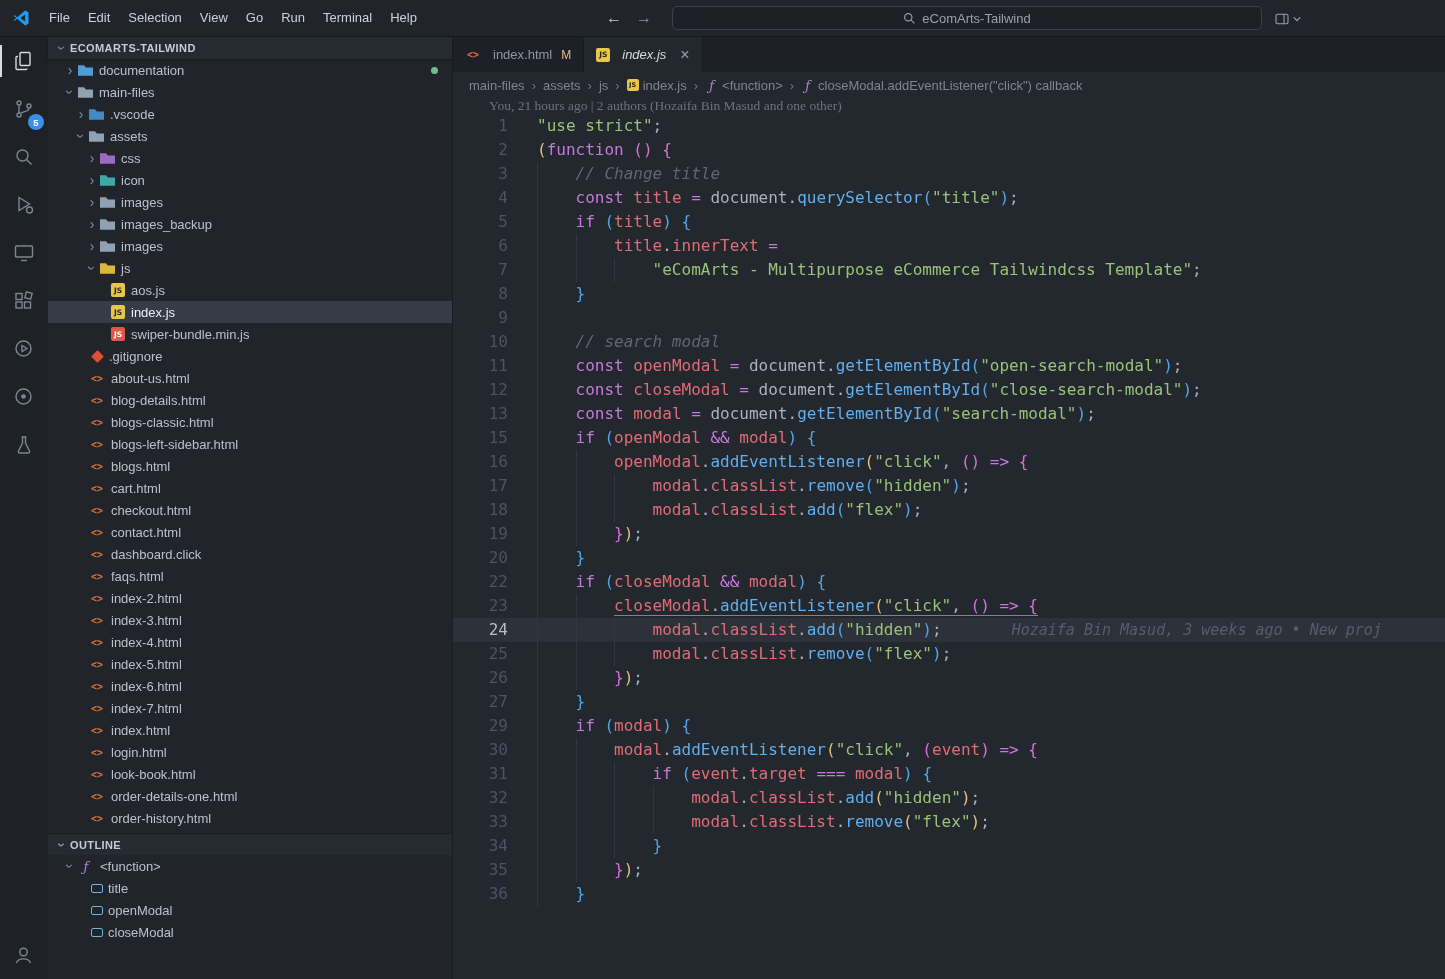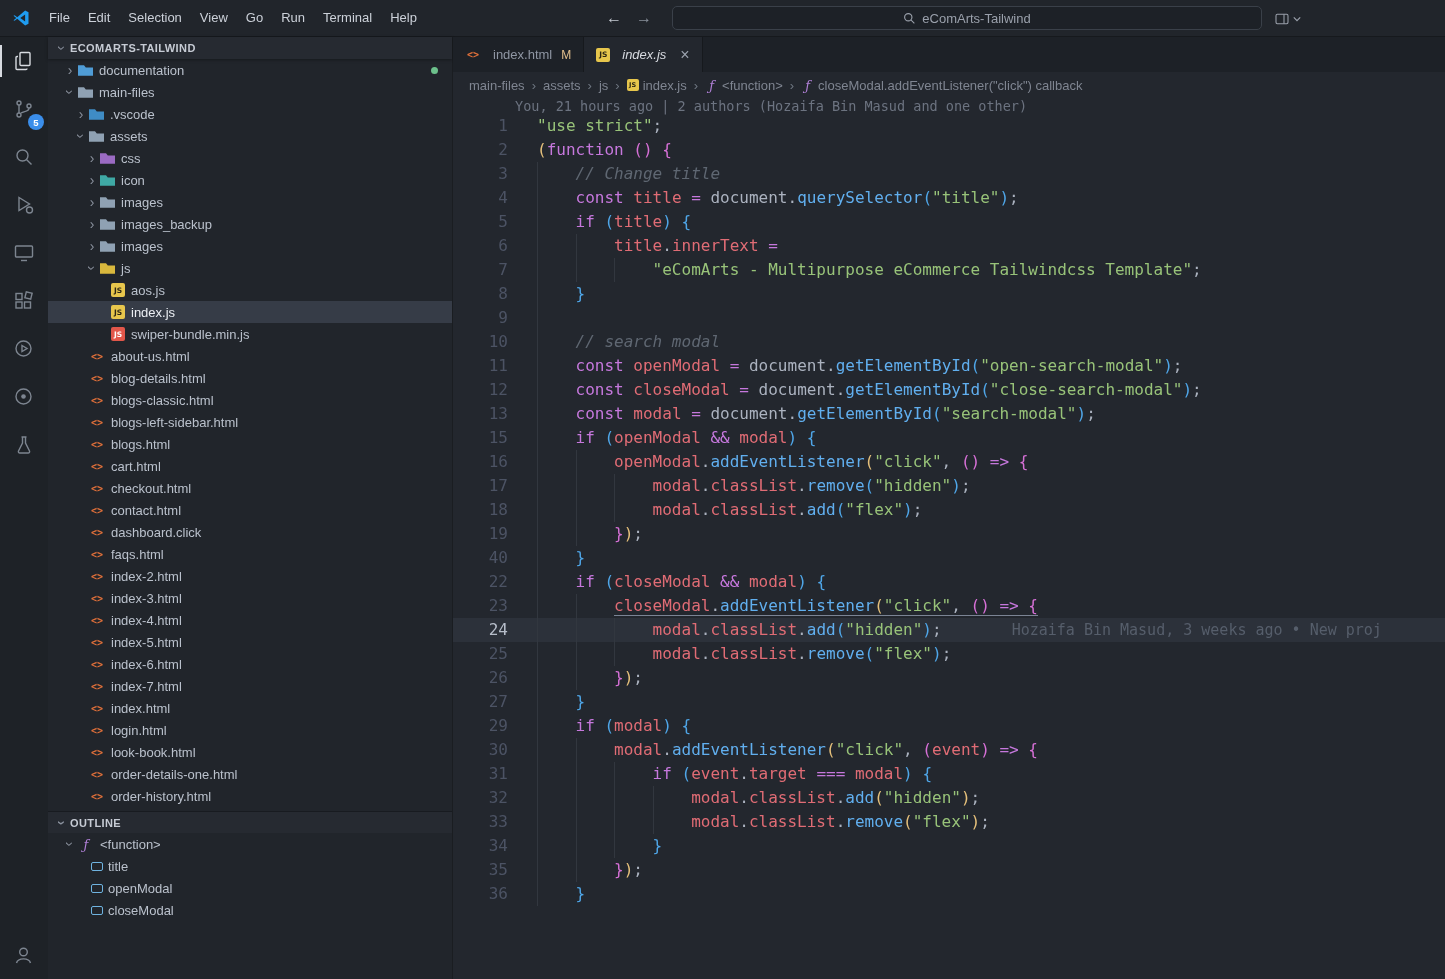--- a/index.html
+++ b/index.html
@@ -84,30 +84,30 @@
   .tab-close { margin-left:8px; color:#9aa1ad; font-size:16px; }
   .breadcrumbs { height:26px; flex:0 0 26px; display:flex; align-items:center;
     padding-left:16px; gap:7px; font-size:13px; color:#7f8591; }
   .bc-item { display:inline-flex; align-items:center; gap:4px; cursor:pointer; white-space:nowrap; }
   .bc-sep { color:#6e7681; }
   .bc-item .ic.js { width:12px; height:12px; font-size:6.5px; margin-right:0; }
   .bc-item .ic.symfn { margin-right:0; width:13px; }
 
   .code { flex:1; overflow:hidden; font-family:"DejaVu Sans Mono", monospace;
     font-size:16px; position:relative; }
-  .codelens { height:16px; line-height:16px; margin-left:62px; color:#6c7380;
-    font-size:13.5px; cursor:pointer; white-space:nowrap; }
+  .codelens { height:16px; line-height:16px; margin-left:36px; color:#6c7380;
+    font-size:13.5px; cursor:pointer; white-space:nowrap;font-family:Liberation Serif, serif; }
   .line { display:flex; height:24px; line-height:24px; white-space:pre; }
   .line.active { background:#2c313a; }
   .gut { flex:0 0 84px; text-align:right; padding-right:29px; color:#4c5364; }
   .line.active .gut { color:#b6bdc9; }
   .lc { position:relative; flex:1; overflow:hidden; white-space:pre; }
   .ig { position:absolute; top:0; bottom:0; width:1px; background:#32373f; }
   .ul { border-bottom:1px solid #7b8494; }
-  .blame { margin-left:70px; color:#565e6b; font-size:15px; }
+  .blame { margin-left:70px; color:#565e6b; font-style:italic; font-size:15px; }
   .tk-kw { color:#c678dd; } .tk-op { color:#c678dd; }
   .tk-str { color:#98c379; } .tk-fn { color:#61afef; }
   .tk-var { color:#e06c75; } .tk-def { color:#abb2bf; } .tk-pun { color:#abb2bf; }
   .tk-cm { color:#5f6772; font-style:italic; }
   .tk-g { color:#e5c07b; } .tk-o { color:#d670d6; } .tk-b { color:#4fa6e8; }
 </style>
 </head>
 <body>
 
 <div class="app">
@@ -281,20 +281,25 @@
         </div>
         <div class="trow sel" style="padding-left: 47px;">
           <span class="chev"></span>
           <span class="ic js">JS</span>
           <span class="tlabel">index.js</span>
         </div>
         <div class="trow" style="padding-left: 47px;">
           <span class="chev"></span>
           <span class="ic js min">JS</span>
           <span class="tlabel">swiper-bundle.min.js</span>
+        </div>
+        <div class="trow" style="padding-left: 25px;">
+          <span class="chev"></span>
+          <span class="ic git"></span>
+          <span class="tlabel">.gitignore</span>
         </div>
         <div class="trow" style="padding-left: 25px;">
           <span class="chev"></span>
           <span class="ic html">&lt;&gt;</span>
           <span class="tlabel">about-us.html</span>
         </div>
         <div class="trow" style="padding-left: 25px;">
           <span class="chev"></span>
           <span class="ic html">&lt;&gt;</span>
           <span class="tlabel">blog-details.html</span>
@@ -478,21 +483,21 @@
           <div class="line"><span class="gut">9</span><span class="lc"><i class="ig" style="left: 0px;"></i></span></div>
           <div class="line"><span class="gut">10</span><span class="lc"><i class="ig" style="left: 0px;"></i><span class="tk-def">    </span><span class="tk-cm">// search modal</span></span></div>
           <div class="line"><span class="gut">11</span><span class="lc"><i class="ig" style="left: 0px;"></i><span class="tk-def">    </span><span class="tk-kw">const</span><span class="tk-def"> </span><span class="tk-var">openModal</span><span class="tk-def"> </span><span class="tk-op">=</span><span class="tk-def"> </span><span class="tk-def">document</span><span class="tk-pun">.</span><span class="tk-fn">getElementById</span><span class="tk-b">(</span><span class="tk-str">"open-search-modal"</span><span class="tk-b">)</span><span class="tk-pun">;</span></span></div>
           <div class="line"><span class="gut">12</span><span class="lc"><i class="ig" style="left: 0px;"></i><span class="tk-def">    </span><span class="tk-kw">const</span><span class="tk-def"> </span><span class="tk-var">closeModal</span><span class="tk-def"> </span><span class="tk-op">=</span><span class="tk-def"> </span><span class="tk-def">document</span><span class="tk-pun">.</span><span class="tk-fn">getElementById</span><span class="tk-b">(</span><span class="tk-str">"close-search-modal"</span><span class="tk-b">)</span><span class="tk-pun">;</span></span></div>
           <div class="line"><span class="gut">13</span><span class="lc"><i class="ig" style="left: 0px;"></i><span class="tk-def">    </span><span class="tk-kw">const</span><span class="tk-def"> </span><span class="tk-var">modal</span><span class="tk-def"> </span><span class="tk-op">=</span><span class="tk-def"> </span><span class="tk-def">document</span><span class="tk-pun">.</span><span class="tk-fn">getElementById</span><span class="tk-b">(</span><span class="tk-str">"search-modal"</span><span class="tk-b">)</span><span class="tk-pun">;</span></span></div>
           <div class="line"><span class="gut">15</span><span class="lc"><i class="ig" style="left: 0px;"></i><span class="tk-def">    </span><span class="tk-kw">if</span><span class="tk-def"> </span><span class="tk-b">(</span><span class="tk-var">openModal</span><span class="tk-def"> </span><span class="tk-op">&amp;&amp;</span><span class="tk-def"> </span><span class="tk-var">modal</span><span class="tk-b">)</span><span class="tk-def"> </span><span class="tk-b">{</span></span></div>
           <div class="line"><span class="gut">16</span><span class="lc"><i class="ig" style="left: 0px;"></i><i class="ig" style="left: 38.532px;"></i><span class="tk-def">        </span><span class="tk-var">openModal</span><span class="tk-pun">.</span><span class="tk-fn">addEventListener</span><span class="tk-g">(</span><span class="tk-str">"click"</span><span class="tk-pun">,</span><span class="tk-def"> </span><span class="tk-o">()</span><span class="tk-def"> </span><span class="tk-op">=&gt;</span><span class="tk-def"> </span><span class="tk-o">{</span></span></div>
           <div class="line"><span class="gut">17</span><span class="lc"><i class="ig" style="left: 0px;"></i><i class="ig" style="left: 38.532px;"></i><i class="ig" style="left: 77.064px;"></i><span class="tk-def">            </span><span class="tk-var">modal</span><span class="tk-pun">.</span><span class="tk-var">classList</span><span class="tk-pun">.</span><span class="tk-fn">remove</span><span class="tk-b">(</span><span class="tk-str">"hidden"</span><span class="tk-b">)</span><span class="tk-pun">;</span></span></div>
           <div class="line"><span class="gut">18</span><span class="lc"><i class="ig" style="left: 0px;"></i><i class="ig" style="left: 38.532px;"></i><i class="ig" style="left: 77.064px;"></i><span class="tk-def">            </span><span class="tk-var">modal</span><span class="tk-pun">.</span><span class="tk-var">classList</span><span class="tk-pun">.</span><span class="tk-fn">add</span><span class="tk-b">(</span><span class="tk-str">"flex"</span><span class="tk-b">)</span><span class="tk-pun">;</span></span></div>
           <div class="line"><span class="gut">19</span><span class="lc"><i class="ig" style="left: 0px;"></i><i class="ig" style="left: 38.532px;"></i><span class="tk-def">        </span><span class="tk-o">}</span><span class="tk-g">)</span><span class="tk-pun">;</span></span></div>
-          <div class="line"><span class="gut">40</span><span class="lc"><i class="ig" style="left: 0px;"></i><span class="tk-def">    </span><span class="tk-b">}</span></span></div>
+          <div class="line"><span class="gut">20</span><span class="lc"><i class="ig" style="left: 0px;"></i><span class="tk-def">    </span><span class="tk-b">}</span></span></div>
           <div class="line"><span class="gut">22</span><span class="lc"><i class="ig" style="left: 0px;"></i><span class="tk-def">    </span><span class="tk-kw">if</span><span class="tk-def"> </span><span class="tk-b">(</span><span class="tk-var">closeModal</span><span class="tk-def"> </span><span class="tk-op">&amp;&amp;</span><span class="tk-def"> </span><span class="tk-var">modal</span><span class="tk-b">)</span><span class="tk-def"> </span><span class="tk-b">{</span></span></div>
           <div class="line"><span class="gut">23</span><span class="lc"><i class="ig" style="left: 0px;"></i><i class="ig" style="left: 38.532px;"></i><span class="tk-def">        </span><span class="ul"><span class="tk-var">closeModal</span><span class="tk-pun">.</span><span class="tk-fn">addEventListener</span><span class="tk-g">(</span><span class="tk-str">"click"</span><span class="tk-pun">,</span><span class="tk-def"> </span><span class="tk-o">()</span><span class="tk-def"> </span><span class="tk-op">=&gt;</span><span class="tk-def"> </span><span class="tk-o">{</span></span></span></div>
           <div class="line active"><span class="gut">24</span><span class="lc"><i class="ig" style="left: 0px;"></i><i class="ig" style="left: 38.532px;"></i><i class="ig" style="left: 77.064px;"></i><span class="tk-def">            </span><span class="tk-var">modal</span><span class="tk-pun">.</span><span class="tk-var">classList</span><span class="tk-pun">.</span><span class="tk-fn">add</span><span class="tk-b">(</span><span class="tk-str">"hidden"</span><span class="tk-b">)</span><span class="tk-pun">;</span><span class="blame">Hozaifa Bin Masud, 3 weeks ago • New proj</span></span></div>
           <div class="line"><span class="gut">25</span><span class="lc"><i class="ig" style="left: 0px;"></i><i class="ig" style="left: 38.532px;"></i><i class="ig" style="left: 77.064px;"></i><span class="tk-def">            </span><span class="tk-var">modal</span><span class="tk-pun">.</span><span class="tk-var">classList</span><span class="tk-pun">.</span><span class="tk-fn">remove</span><span class="tk-b">(</span><span class="tk-str">"flex"</span><span class="tk-b">)</span><span class="tk-pun">;</span></span></div>
           <div class="line"><span class="gut">26</span><span class="lc"><i class="ig" style="left: 0px;"></i><i class="ig" style="left: 38.532px;"></i><span class="tk-def">        </span><span class="tk-o">}</span><span class="tk-g">)</span><span class="tk-pun">;</span></span></div>
           <div class="line"><span class="gut">27</span><span class="lc"><i class="ig" style="left: 0px;"></i><span class="tk-def">    </span><span class="tk-b">}</span></span></div>
           <div class="line"><span class="gut">29</span><span class="lc"><i class="ig" style="left: 0px;"></i><span class="tk-def">    </span><span class="tk-kw">if</span><span class="tk-def"> </span><span class="tk-b">(</span><span class="tk-var">modal</span><span class="tk-b">)</span><span class="tk-def"> </span><span class="tk-b">{</span></span></div>
           <div class="line"><span class="gut">30</span><span class="lc"><i class="ig" style="left: 0px;"></i><i class="ig" style="left: 38.532px;"></i><span class="tk-def">        </span><span class="tk-var">modal</span><span class="tk-pun">.</span><span class="tk-fn">addEventListener</span><span class="tk-g">(</span><span class="tk-str">"click"</span><span class="tk-pun">,</span><span class="tk-def"> </span><span class="tk-o">(</span><span class="tk-var">event</span><span class="tk-o">)</span><span class="tk-def"> </span><span class="tk-op">=&gt;</span><span class="tk-def"> </span><span class="tk-o">{</span></span></div>
           <div class="line"><span class="gut">31</span><span class="lc"><i class="ig" style="left: 0px;"></i><i class="ig" style="left: 38.532px;"></i><i class="ig" style="left: 77.064px;"></i><span class="tk-def">            </span><span class="tk-kw">if</span><span class="tk-def"> </span><span class="tk-b">(</span><span class="tk-var">event</span><span class="tk-pun">.</span><span class="tk-var">target</span><span class="tk-def"> </span><span class="tk-op">===</span><span class="tk-def"> </span><span class="tk-var">modal</span><span class="tk-b">)</span><span class="tk-def"> </span><span class="tk-b">{</span></span></div>
           <div class="line"><span class="gut">32</span><span class="lc"><i class="ig" style="left: 0px;"></i><i class="ig" style="left: 38.532px;"></i><i class="ig" style="left: 77.064px;"></i><i class="ig" style="left: 115.596px;"></i><span class="tk-def">                </span><span class="tk-var">modal</span><span class="tk-pun">.</span><span class="tk-var">classList</span><span class="tk-pun">.</span><span class="tk-fn">add</span><span class="tk-g">(</span><span class="tk-str">"hidden"</span><span class="tk-g">)</span><span class="tk-pun">;</span></span></div>

